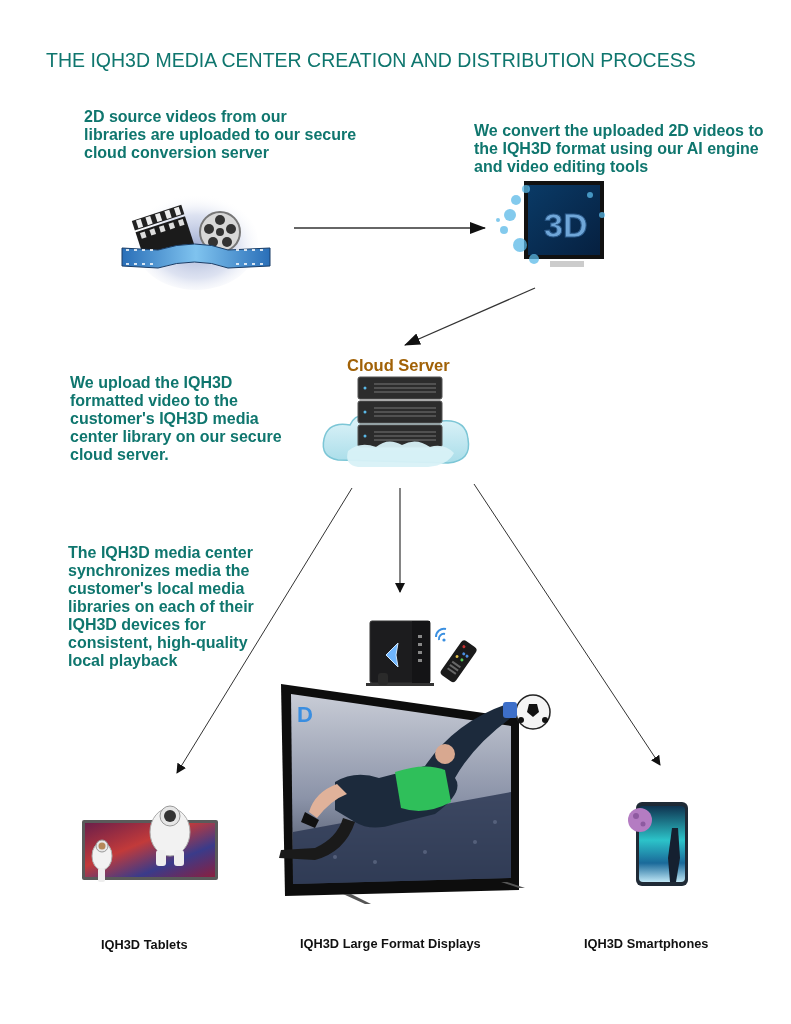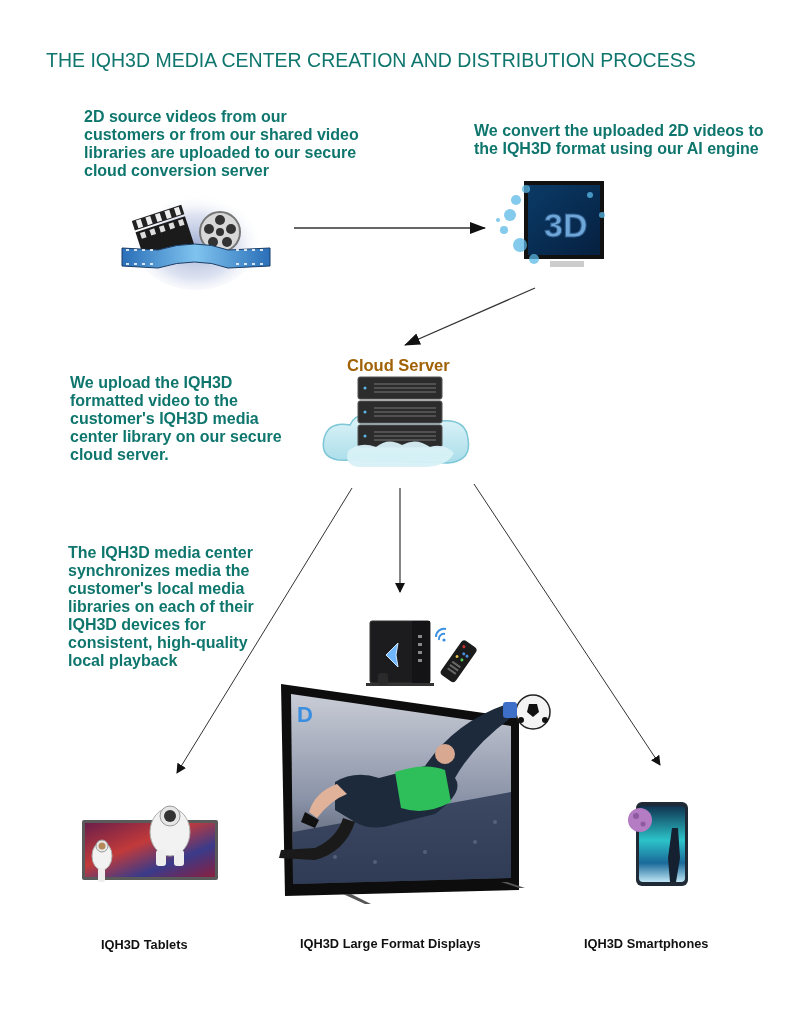--- a/index.html
+++ b/index.html
@@ -12,28 +12,28 @@
   .img { position:absolute; }
   .cloud-title { position:absolute; left:347px; top:356px; font-size:16.5px; font-weight:700; color:#a16207; white-space:nowrap; }
 </style>
 </head>
 <body>
 
 <div class="title">THE IQH3D MEDIA CENTER CREATION AND DISTRIBUTION PROCESS</div>
 
 <div class="desc" style="left:84px; top:108px;">
   <span>2D source videos from our</span>
-  <span>customers or from our shared video</span>
   <span>libraries are uploaded to our secure</span>
   <span>cloud conversion server</span>
 </div>
 
 <div class="desc" style="left:474px; top:108px;margin-top:14px;">
   <span>We convert the uploaded 2D videos to</span>
   <span>the IQH3D format using our AI engine</span>
+  <span>and video editing tools</span>
 </div>
 
 <div class="desc" style="left:70px; top:374px;">
   <span>We upload the IQH3D</span>
   <span>formatted video to the</span>
   <span>customer's IQH3D media</span>
   <span>center library on our secure</span>
   <span>cloud server.</span>
 </div>
 

